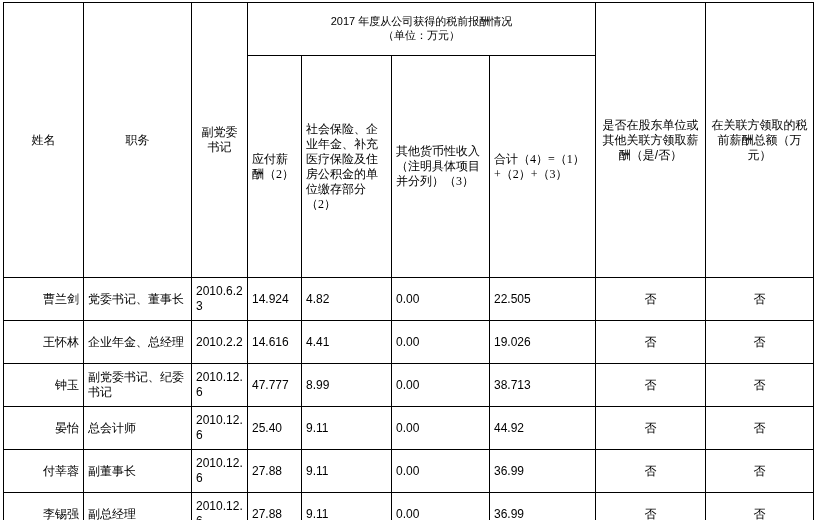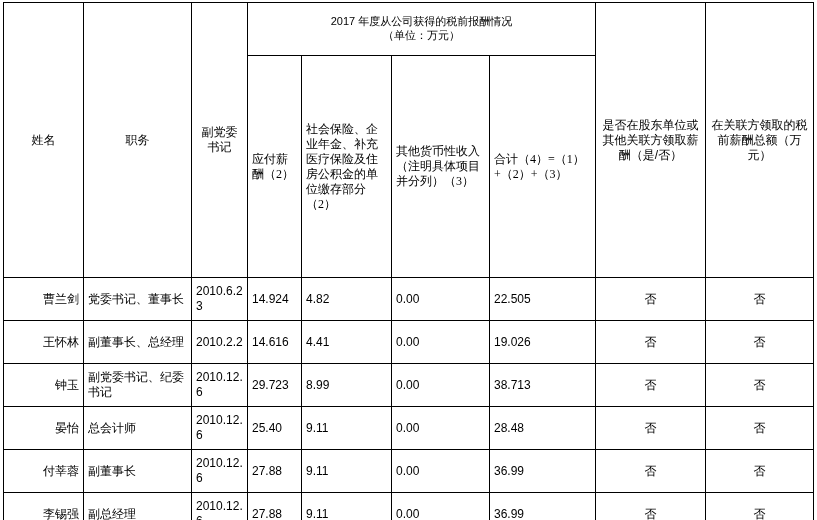--- a/index.html
+++ b/index.html
@@ -129,50 +129,50 @@
         <td class="data-num" data-name="cell-pay">14.924</td>
         <td class="data-num" data-name="cell-social">4.82</td>
         <td class="data-num" data-name="cell-other">0.00</td>
         <td class="data-num" data-name="cell-total">22.505</td>
         <td class="data-flag" data-name="cell-shareholder">否</td>
         <td class="data-flag" data-name="cell-related">否</td>
       </tr>
 
       <tr class="row-body" data-name="table-row">
         <td class="data-name" data-name="cell-name">王怀林</td>
-        <td class="data-title" data-name="cell-title">副董事长、总经理</td>
+        <td class="data-title" data-name="cell-title">企业年金、总经理</td>
         <td class="data-num" data-name="cell-start-date">2010.2.2</td>
         <td class="data-num" data-name="cell-pay">14.616</td>
         <td class="data-num" data-name="cell-social">4.41</td>
         <td class="data-num" data-name="cell-other">0.00</td>
         <td class="data-num" data-name="cell-total">19.026</td>
         <td class="data-flag" data-name="cell-shareholder">否</td>
         <td class="data-flag" data-name="cell-related">否</td>
       </tr>
 
       <tr class="row-body" data-name="table-row">
         <td class="data-name" data-name="cell-name">钟玉</td>
         <td class="data-title" data-name="cell-title">副党委书记、纪委书记</td>
         <td class="data-num" data-name="cell-start-date">2010.12.6</td>
-        <td class="data-num" data-name="cell-pay">29.723</td>
+        <td class="data-num" data-name="cell-pay">47.777</td>
         <td class="data-num" data-name="cell-social">8.99</td>
         <td class="data-num" data-name="cell-other">0.00</td>
         <td class="data-num" data-name="cell-total">38.713</td>
         <td class="data-flag" data-name="cell-shareholder">否</td>
         <td class="data-flag" data-name="cell-related">否</td>
       </tr>
 
       <tr class="row-body" data-name="table-row">
         <td class="data-name" data-name="cell-name">晏怡</td>
         <td class="data-title" data-name="cell-title">总会计师</td>
         <td class="data-num" data-name="cell-start-date">2010.12.6</td>
         <td class="data-num" data-name="cell-pay">25.40</td>
         <td class="data-num" data-name="cell-social">9.11</td>
         <td class="data-num" data-name="cell-other">0.00</td>
-        <td class="data-num" data-name="cell-total">28.48</td>
+        <td class="data-num" data-name="cell-total">44.92</td>
         <td class="data-flag" data-name="cell-shareholder">否</td>
         <td class="data-flag" data-name="cell-related">否</td>
       </tr>
 
       <tr class="row-body" data-name="table-row">
         <td class="data-name" data-name="cell-name">付莘蓉</td>
         <td class="data-title" data-name="cell-title">副董事长</td>
         <td class="data-num" data-name="cell-start-date">2010.12.6</td>
         <td class="data-num" data-name="cell-pay">27.88</td>
         <td class="data-num" data-name="cell-social">9.11</td>

